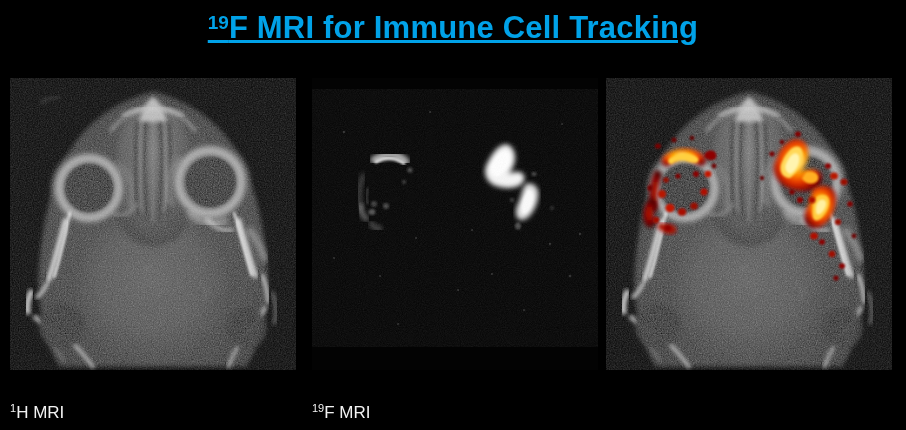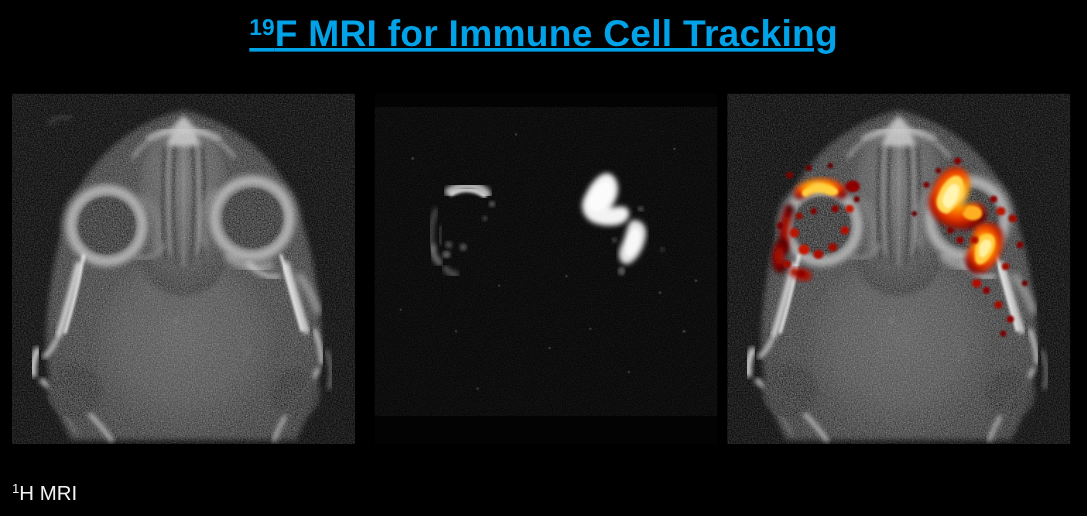--- a/index.html
+++ b/index.html
@@ -503,15 +503,18 @@
           <ellipse cx="248" cy="158" rx="2.4" ry="2.4" fill="#6A0200"></ellipse>
         </g>
       </g>
     </svg>
   </div>
 
   <div class="caption" id="cap-h">
     <span class="sup">1</span><span>H MRI</span>
   </div>
 
+  <div class="caption" id="cap-f">
+    <span class="sup">19</span><span>F MRI</span>
+  </div>
 
 
 </div>
 
 </body></html>

